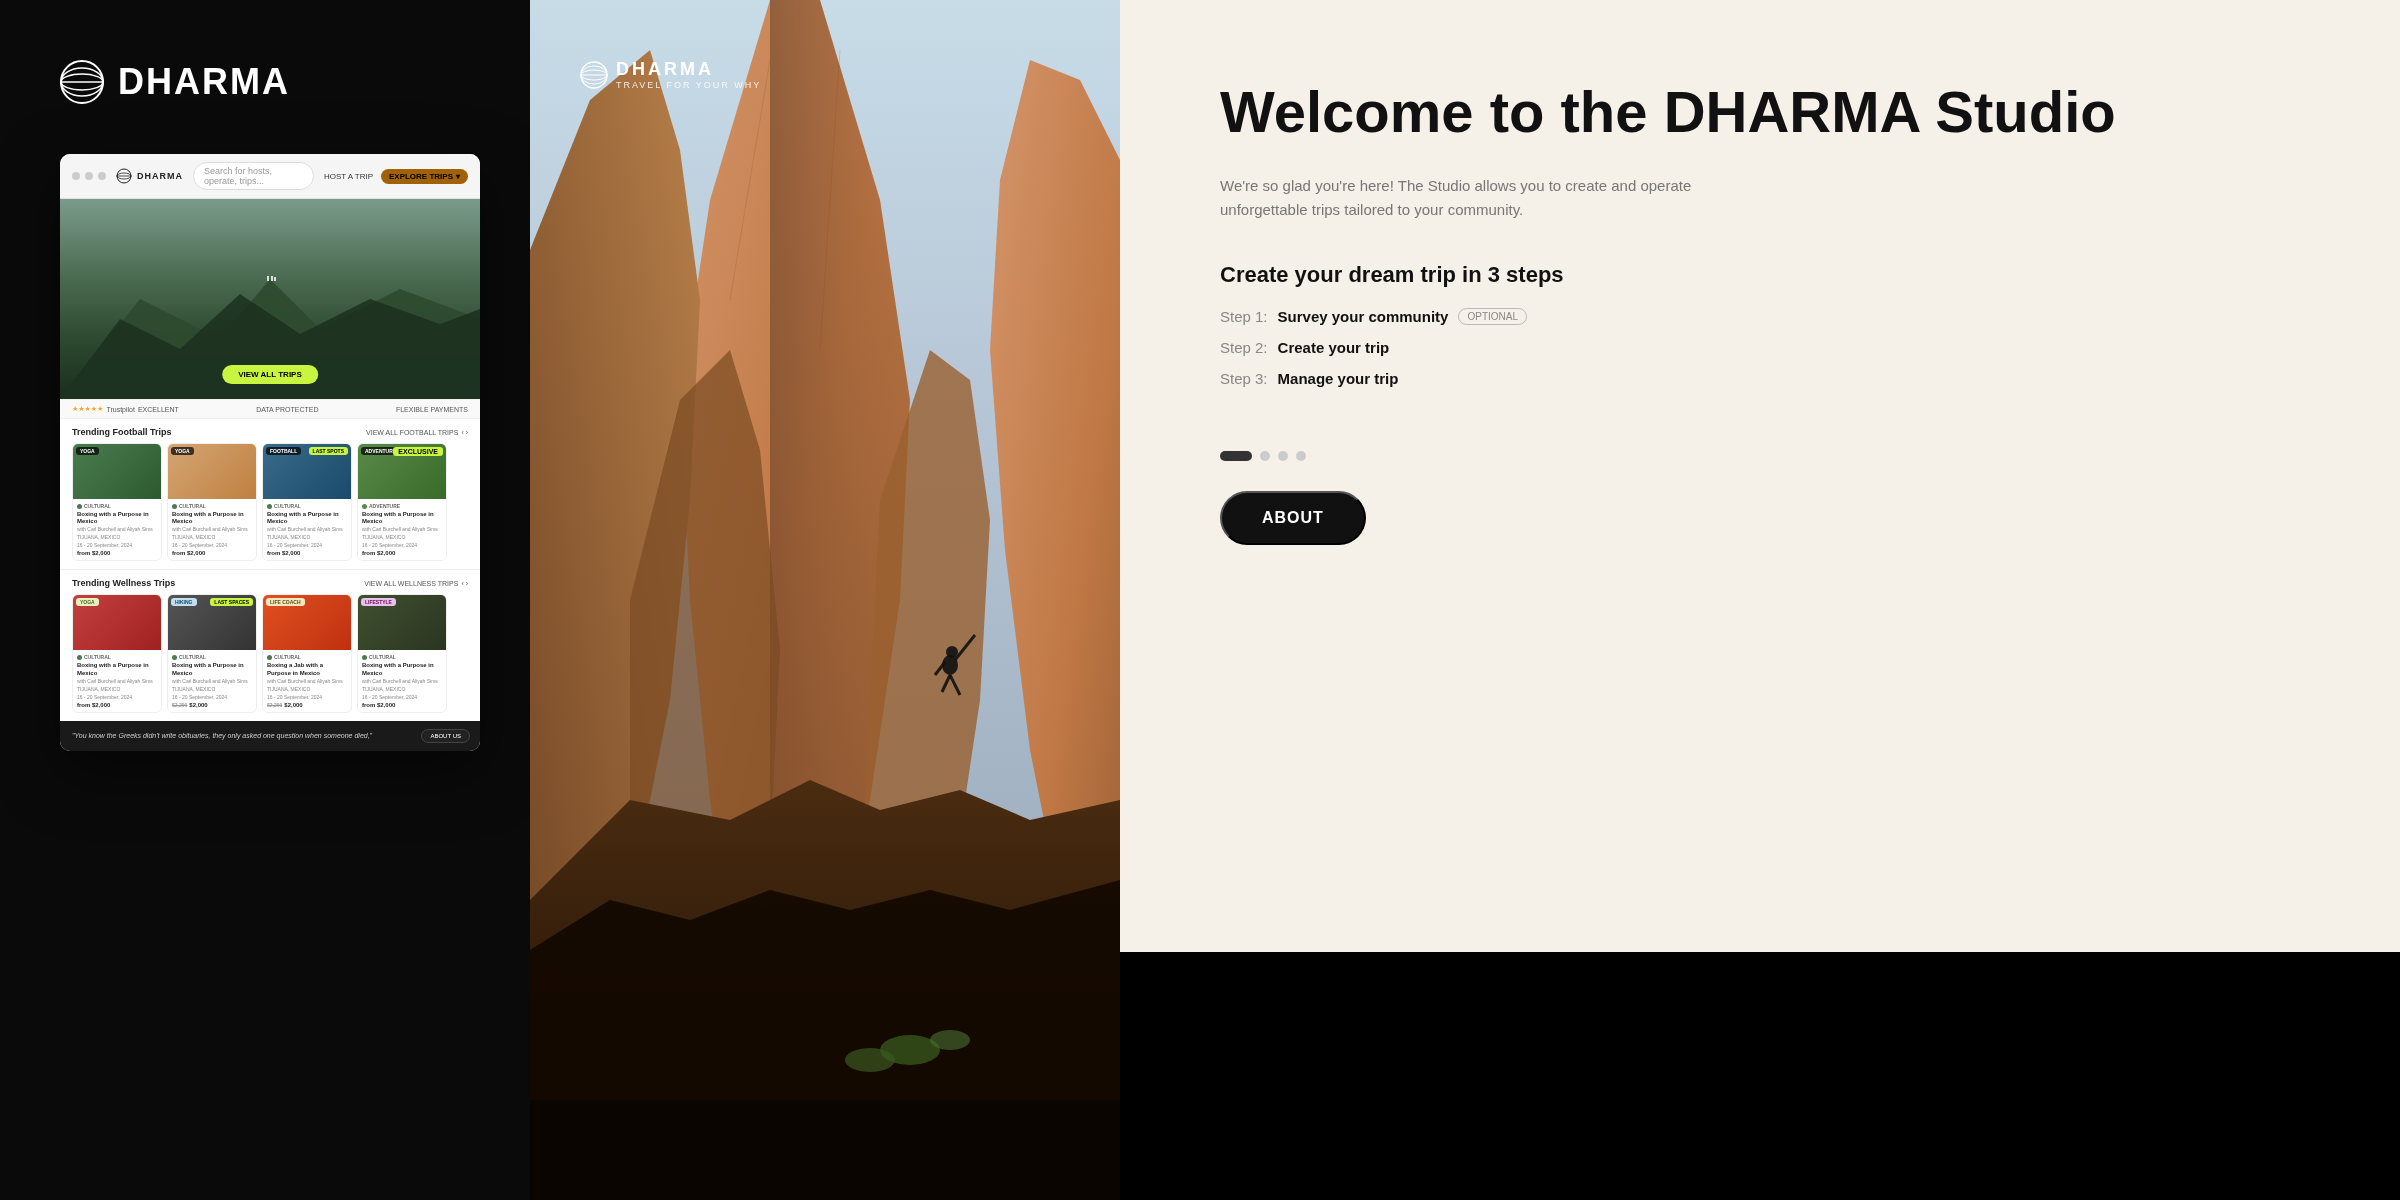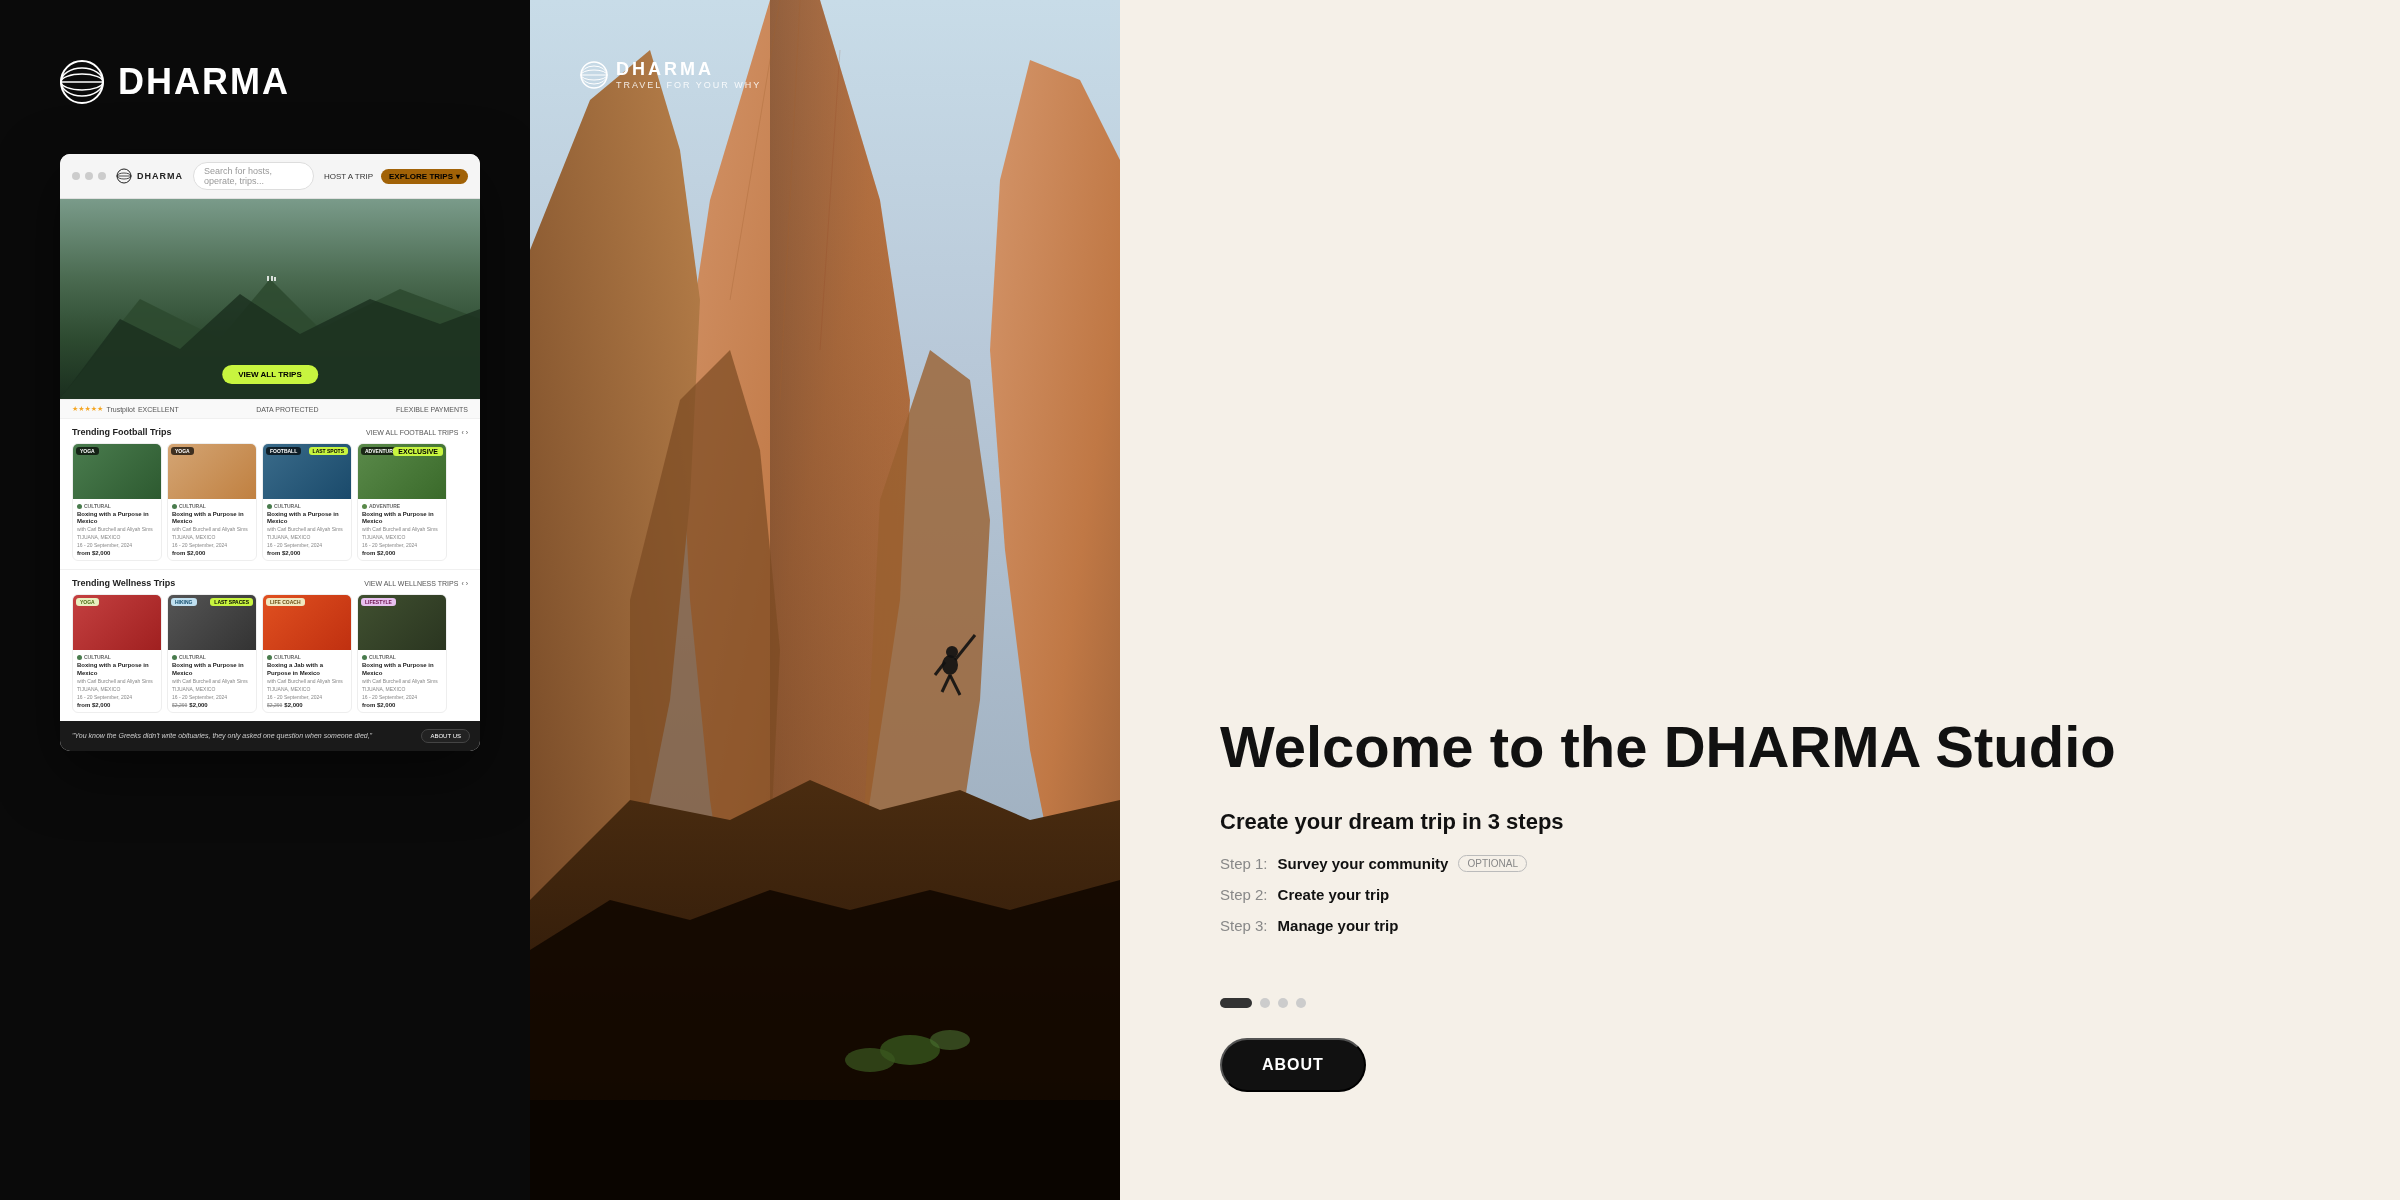--- a/index.html
+++ b/index.html
@@ -439,26 +439,26 @@
     .dharma-logo-icon-white {
       display: flex;
       align-items: center;
       gap: 8px;
       margin-bottom: 4px;
     }
 
     
     .right-panel {
       flex: 1;
-      height: 1200px;
+      height: 952px;
       background: #f5f0e8;
       display: flex;
       flex-direction: column;
-      justify-content: flex-end;
-      padding: 108px 100px;
+      justify-content: flex-start;
+      padding: 80px 100px;
       position: relative;
     }
 
     .studio-title {
       font-size: 58px;
       font-weight: 700;
       color: #111;
       line-height: 1.1;
       margin-bottom: 30px;
     }
@@ -892,20 +892,21 @@
           <div class="dharma-overlay-title">DHARMA</div>
           <div class="dharma-overlay-subtitle">TRAVEL FOR YOUR WHY</div>
         </div>
       </div>
     </div>
   </div>
 </div>
 
 <div class="right-panel">
   <h1 class="studio-title">Welcome to the DHARMA Studio</h1>
+  <p class="studio-description">We're so glad you're here! The Studio allows you to create and operate unforgettable trips tailored to your community.</p>
 
   <h2 class="steps-title">Create your dream trip in 3 steps</h2>
 
   <div class="step-item">
     <span class="step-label">Step 1:</span>
     <span class="step-value">Survey your community</span>
     <span class="step-badge">OPTIONAL</span>
   </div>
 
   <div class="step-item">

